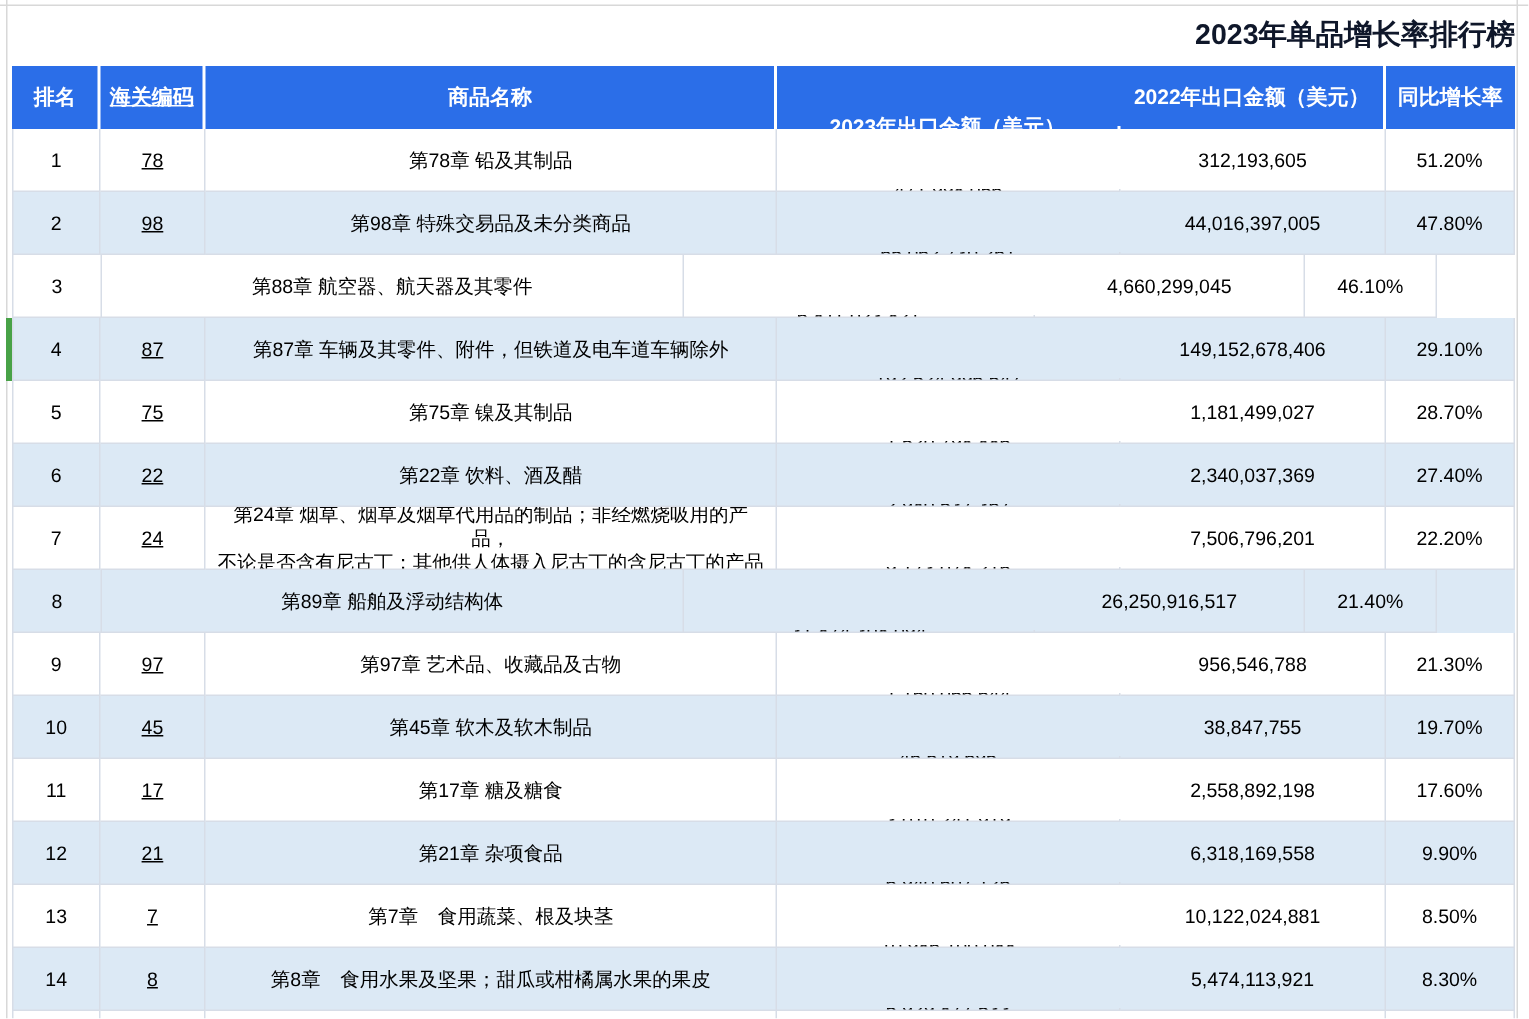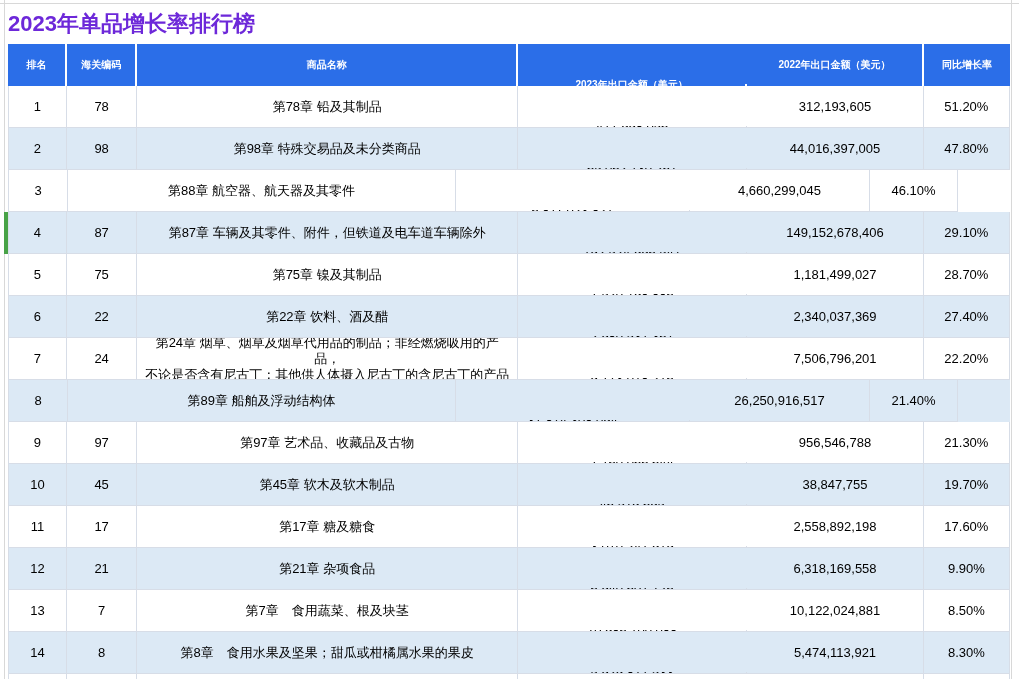--- a/index.html
+++ b/index.html
@@ -15,49 +15,49 @@
   
   .gl { position: absolute; background: #d8d8d8; }
   #gl-top { left: 0; top: 3px; width: 1019px; height: 1px; }
   #gl-left { left: 4px; top: 0; width: 1px; height: 679px; }
   #gl-right { left: 1011px; top: 0; width: 1px; height: 679px; }
 
   #table { position: absolute; left: 8px; top: 4px; width: 1002px; }
 
   #title-row {
     height: 40px; line-height: 40px;
-    text-align: left; font-weight: bold; font-size: 22px;
-    color: #6d28d9; background: #ffffff;
+    text-align: right; font-weight: bold; font-size: 19px;
+    color: #0f172a; background: #ffffff;
   }
 
   #header-row { display: flex; height: 42px; background: #2b6ee8; }
   #header-row .h {
     box-sizing: border-box;
     display: flex; align-items: center; justify-content: center;
-    color: #ffffff; font-weight: bold; font-size: 10px;
+    color: #ffffff; font-weight: bold; font-size: 14px;
     border-right: 2px solid #ffffff;
     text-align: center;
   }
   #header-row .h:last-child { border-right: none; }
 
   .t-row { display: flex; height: 42px; position: relative; background: #ffffff; }
   #body .t-row:nth-child(even) { background: #dce9f5; }
   .c {
     box-sizing: border-box;
     display: flex; align-items: center; justify-content: center;
     font-size: 13px; text-align: center;
     border-right: 1px solid #d7dde7;
     border-bottom: 1px solid #d7dde7;
     overflow: hidden;
   }
   .c.first { border-left: 1px solid #d7dde7; }
   .c.name { padding: 0 6px; white-space: pre-line; line-height: 16px; }
 
   .w-rank { width: 60px; }
-  .w-code { width: 72px; }
+  .w-code { width: 72px; text-decoration: underline; }
   .w-name { width: 388px; }
   .w-a23  { width: 234px; margin-top: 40px; }
   .w-a22  { width: 180px; }
   .w-pct  { width: 88px; }
 
   .sel-bar {
     position: absolute; left: -4px; top: 0;
     width: 4px; height: 42px;
     background: #48a247;
   }

